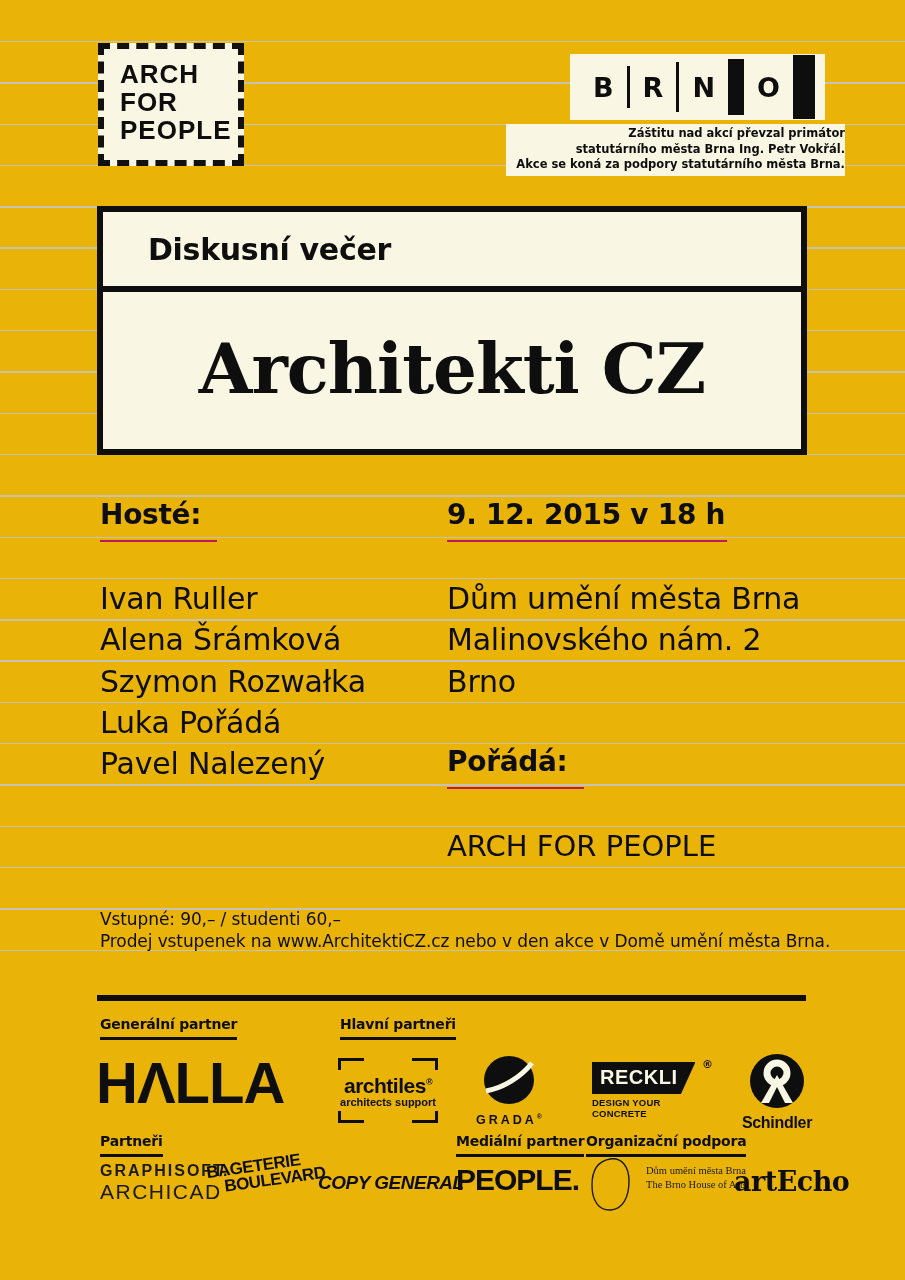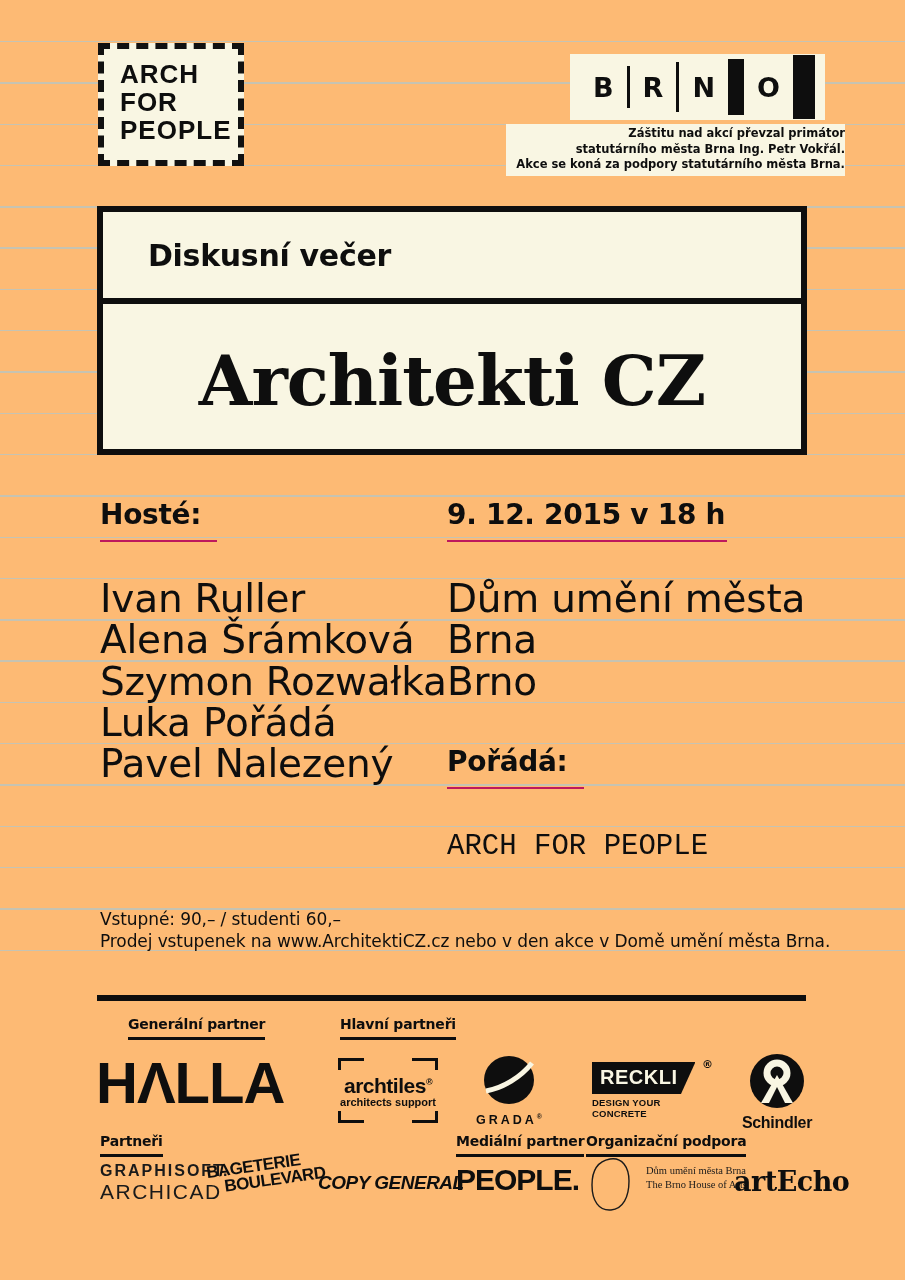--- a/index.html
+++ b/index.html
@@ -1,19 +1,19 @@
 <!DOCTYPE html>
 <html><head>
 <meta charset="utf-8">
 <style>
   * { margin:0; padding:0; box-sizing:border-box; }
   html,body { background:#e8e5d6; }
   .poster{
     position:relative; width:905px; height:1280px; margin:0 auto;
-    background:#fdba74; color:#0e0e0e; overflow:hidden;
+    background:#eab308; color:#0e0e0e; overflow:hidden;
     font-family:"DejaVu Sans","Liberation Sans",sans-serif;
   }
   
   .ruled{
     position:absolute; left:0; top:41px; width:905px; height:911px;
     background:repeating-linear-gradient(to bottom,#c6c3b2 0 1.4px,transparent 1.4px 41.3px);
   }
   
   .afp-box{
     position:absolute; left:98px; top:43px; width:146px; height:123px;
@@ -36,56 +36,56 @@
     position:absolute; right:60px; top:124px; text-align:right;
     font-size:11.5px; line-height:15.5px; font-weight:600;
     background:#f9f6e3; padding:2px 0 3px 10px;
   }
   
   .title-box{
     position:absolute; left:97px; top:206px; width:710px; height:249px;
     border:6px solid #0e0e0e; background:#f9f6e3;
   }
   .kicker{
-    height:92px; border-bottom:6px solid #0e0e0e;
+    height:80px; border-bottom:6px solid #0e0e0e;
     display:flex; align-items:center; padding-left:45px;
     font-size:30px; font-weight:bold; letter-spacing:-0.3px;
   }
   .big-title{
     height:153px; display:flex; align-items:center; justify-content:center;
     font-family:"DejaVu Serif","Liberation Serif",serif;
     font-weight:bold; font-size:69px; letter-spacing:-1px;
   }
   
   .col-heading{
     position:absolute; font-size:28px; font-weight:bold; line-height:36px;
     border-bottom:2px solid #be185d; padding-bottom:7px; letter-spacing:-0.3px;
   }
   .h-guests{ left:100px; top:497px; padding-right:16px; }
   .h-date  { left:447px; top:497px; padding-right:2px; }
   .h-org   { left:447px; top:744px; padding-right:16px; }
   .guest-list, .venue-list{
-    position:absolute; top:578px; font-size:39px; line-height:41.3px; letter-spacing:-0.2px;
+    position:absolute; top:578px; font-size:30px; line-height:41.3px; letter-spacing:-0.2px;
   }
   .guest-list{ left:100px; }
   .venue-list{ left:447px; }
   .organizer{
-    position:absolute; left:447px; top:826px; font-size:29px; line-height:41.3px;font-family:Liberation Mono, monospace;
+    position:absolute; left:447px; top:826px; font-size:29px; line-height:41.3px;
   }
   .tickets{
     position:absolute; left:100px; top:909px;
     font-size:17px; line-height:21.5px; font-weight:500; letter-spacing:-0.1px;
   }
   .big-rule{ position:absolute; left:97px; top:995px; width:709px; height:6px; background:#0e0e0e; }
   
   .p-label{
     position:absolute; font-size:14px; font-weight:bold; letter-spacing:-0.2px;
     border-bottom:3px solid #0e0e0e; padding-bottom:5px;
   }
-  .lbl-general{ left:100px; top:1016px;margin-left:28px; }
+  .lbl-general{ left:100px; top:1016px; }
   .lbl-main   { left:340px; top:1016px; }
   .lbl-partners{ left:100px; top:1133px; }
   .lbl-media  { left:456px; top:1133px; }
   .lbl-org    { left:586px; top:1133px; }
   .halla{
     position:absolute; left:96px; top:1054px;
     font-family:"Liberation Sans",sans-serif; font-weight:bold;
     font-size:58px; line-height:58px; letter-spacing:-1px;
   }
   .archtiles{ position:absolute; left:336px; top:1066px; width:104px; text-align:center; }
@@ -182,20 +182,21 @@
   <div class="guest-list">
     <div>Ivan Ruller</div>
     <div>Alena Šrámková</div>
     <div>Szymon Rozwałka</div>
     <div>Luka Pořádá</div>
     <div>Pavel Nalezený</div>
   </div>
 
   <div class="venue-list">
     <div>Dům umění města Brna</div>
+    <div>Malinovského nám. 2</div>
     <div>Brno</div>
   </div>
 
   <div class="col-heading h-org">Pořádá:</div>
   <div class="organizer">ARCH FOR PEOPLE</div>
 
   <div class="tickets">
     <div>Vstupné: 90,– / studenti 60,–</div>
     <div>Prodej vstupenek na www.ArchitektiCZ.cz nebo v den akce v Domě umění města Brna.</div>
   </div>

